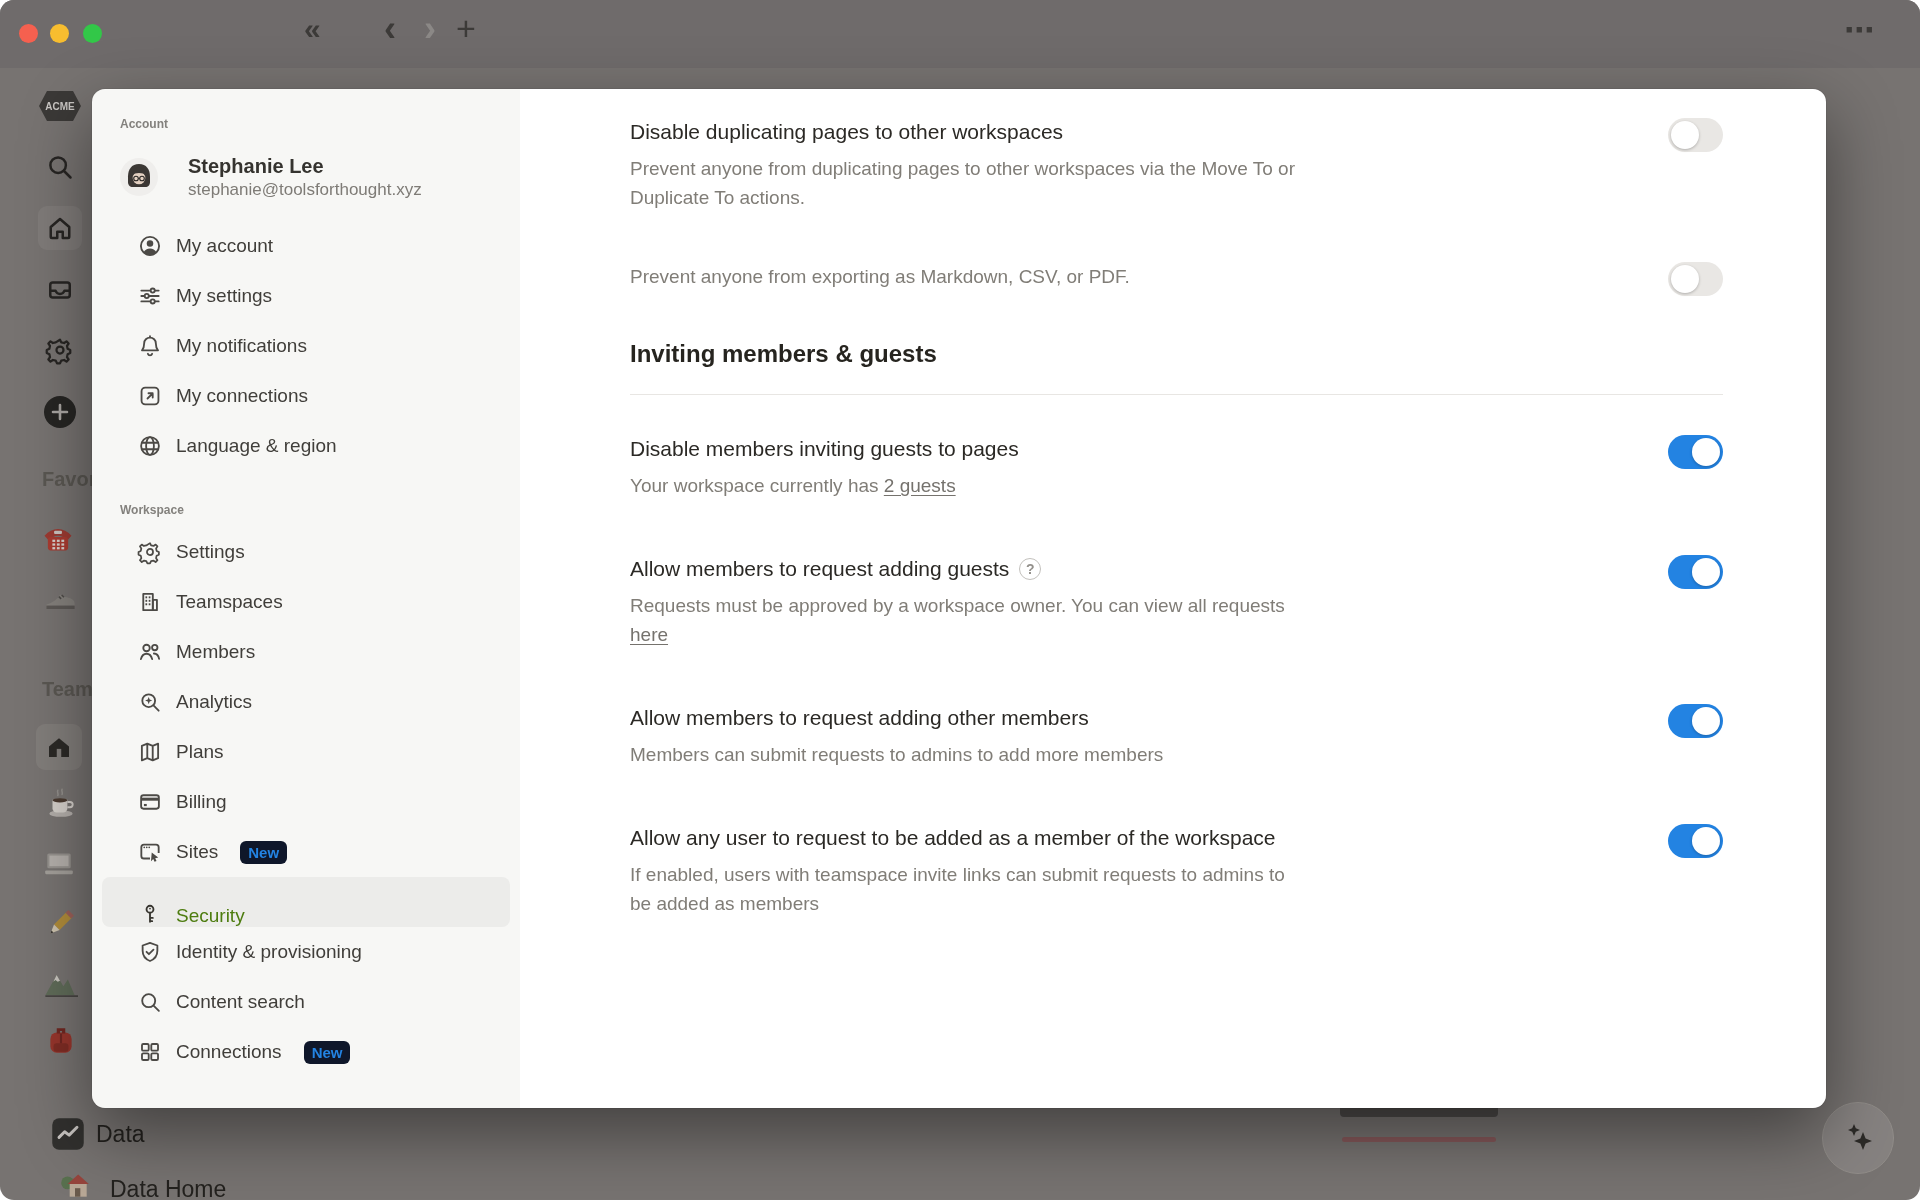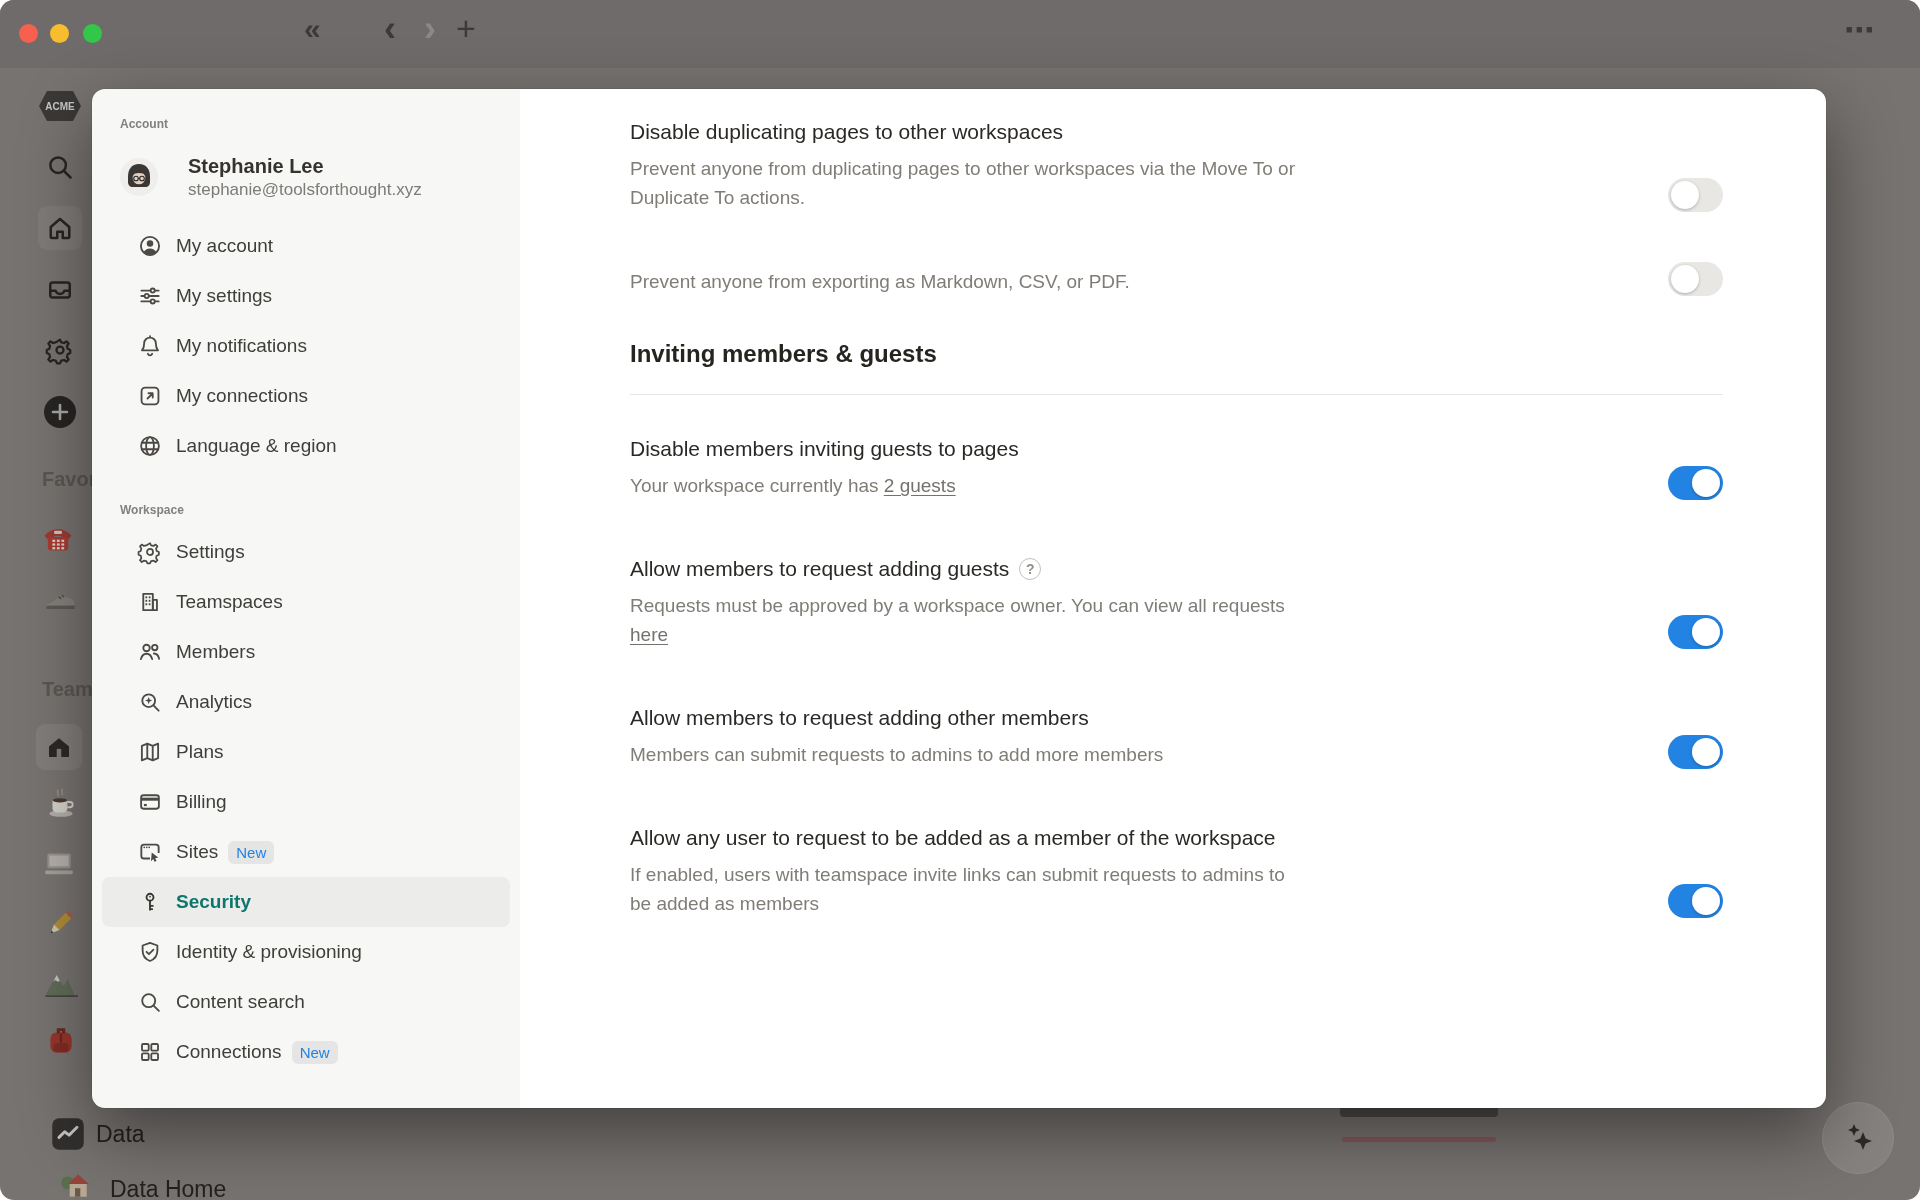--- a/index.html
+++ b/index.html
@@ -37,26 +37,26 @@
   .modal-sidebar { width:428px; background:#f7f7f5; border-radius:13px 0 0 13px; padding-top:28px; overflow:hidden; flex:none; }
   .modal-main { flex:1; background:#fff; border-radius:0 13px 13px 0; padding:29px 103px 0 110px; overflow:hidden; }
 
   .sb-label { margin:0 0 10px 28px; font-size:12px; font-weight:700; color:#83817d; }
   .user-row { display:flex; align-items:center; gap:30px; margin:22px 0 20px 28px; }
   .user-name { font-size:20px; font-weight:700; color:#35332f; line-height:26px; }
   .user-email { font-size:17px; color:#7e7b76; line-height:22px; }
   .sb-item { display:flex; align-items:center; height:50px; margin:0 10px; padding-left:35px;
     border-radius:8px; font-size:19px; color:#403e3a; font-weight:500; cursor:default; }
   .sb-item .ic { width:26px; height:26px; margin-right:13px; flex:none; display:flex; }
-  .sb-item.selected { background:#ececea; font-weight:700; color:#0f766e; }
+  .sb-item.selected { background:#ececea; font-weight:400; color:#4d7c0f;align-items:flex-end; }
   .sb-gap { height:32px; }
-  .badge { margin-left:10px; background:#e5e5e5; color:#2383e2; font-size:15px; font-weight:400;
+  .badge { margin-left:22px; background:#0f172a; color:#2383e2; font-size:15px; font-weight:700;
     padding:3px 8px; border-radius:6px; line-height:17px; }
 
-  .setting-row { display:flex; align-items:flex-end; }
+  .setting-row { display:flex; align-items:flex-start; }
   .setting-text { flex:1; }
   .setting-title { font-size:21px; color:#2b2925; line-height:28px; margin-bottom:8px; }
   .setting-desc { font-size:19px; color:#807d77; line-height:29px; }
   .desc-link { color:#75726d; text-decoration:underline; text-underline-offset:3px; cursor:pointer; }
   .help { display:inline-flex; width:22px; height:22px; border:1.6px solid #c3c1bd; border-radius:50%;
     color:#93908b; font-size:14px; align-items:center; justify-content:center; margin-left:10px;
     vertical-align:2px; font-weight:600; }
   .mb50 { margin-bottom:50px; }
   .mb55 { margin-bottom:55px;margin-top:40px; }
   .group-heading { font-size:24px; font-weight:700; color:#26241f; margin-top:44px; }

